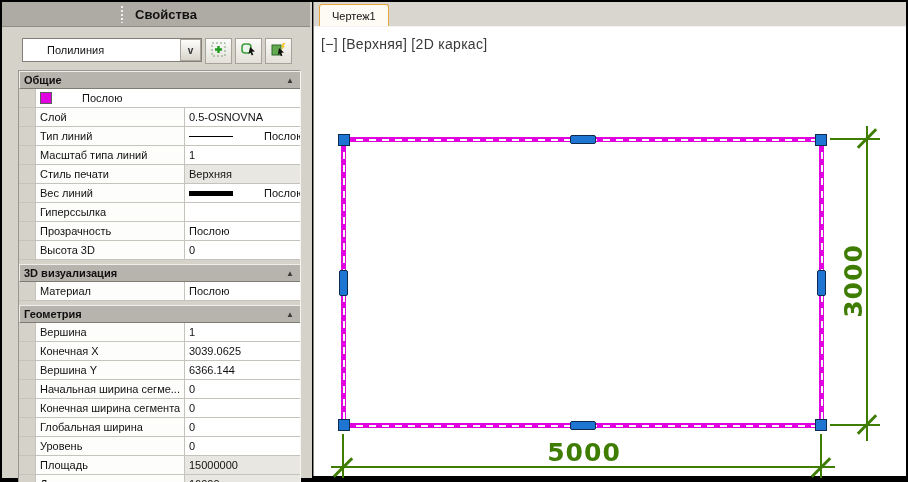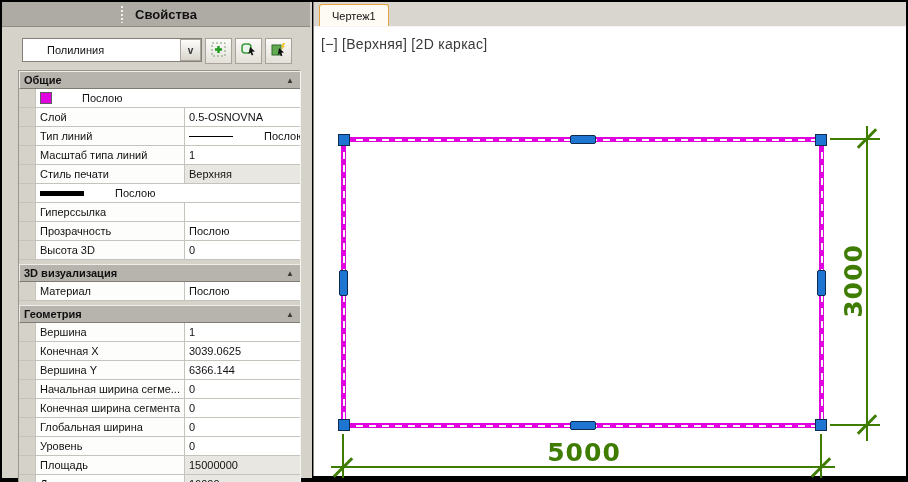--- a/index.html
+++ b/index.html
@@ -157,20 +157,21 @@
     </div>
     <div class="prow">
       <div class="gut"></div>
       <div class="plabel">Стиль печати</div>
       <div class="pval ro">
         <span>Верхняя</span>
       </div>
     </div>
     <div class="prow">
       <div class="gut"></div>
+      <div class="plabel">Вес линий</div>
       <div class="pval">
         <div class="gl-thick"></div>
         <span>Послою</span>
       </div>
     </div>
     <div class="prow">
       <div class="gut"></div>
       <div class="plabel">Гиперссылка</div>
       <div class="pval">
         <span></span>

